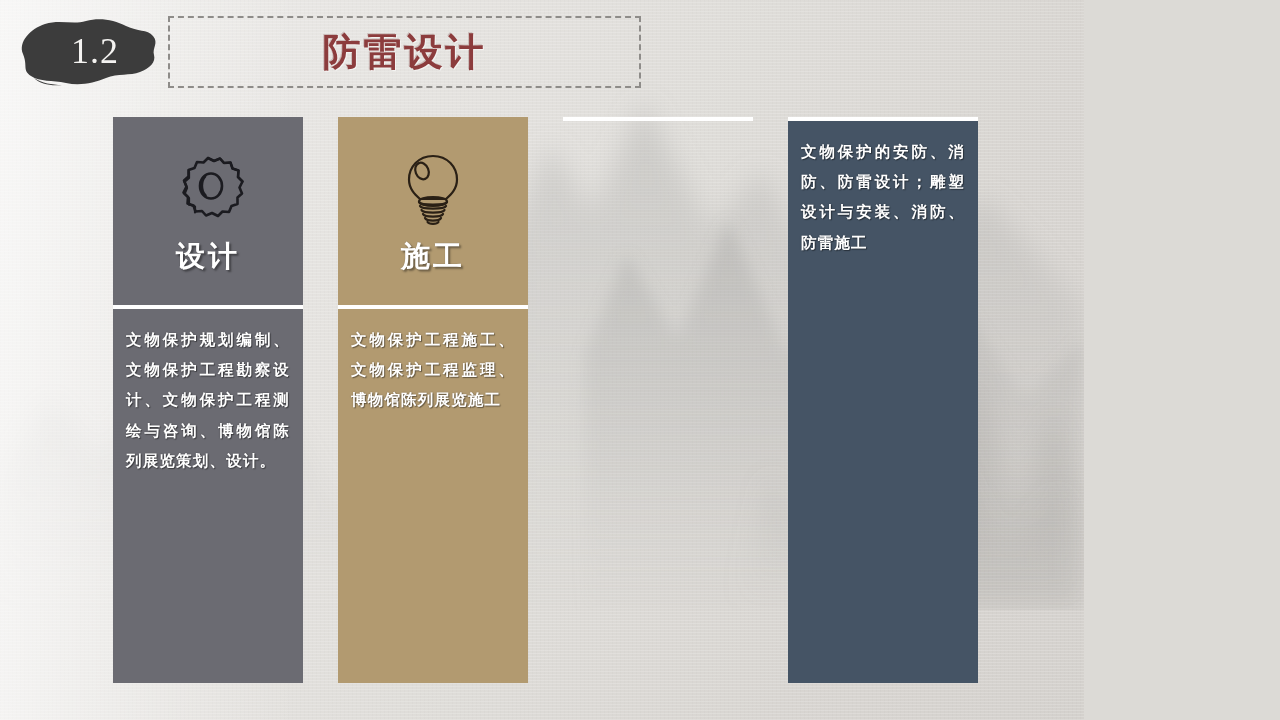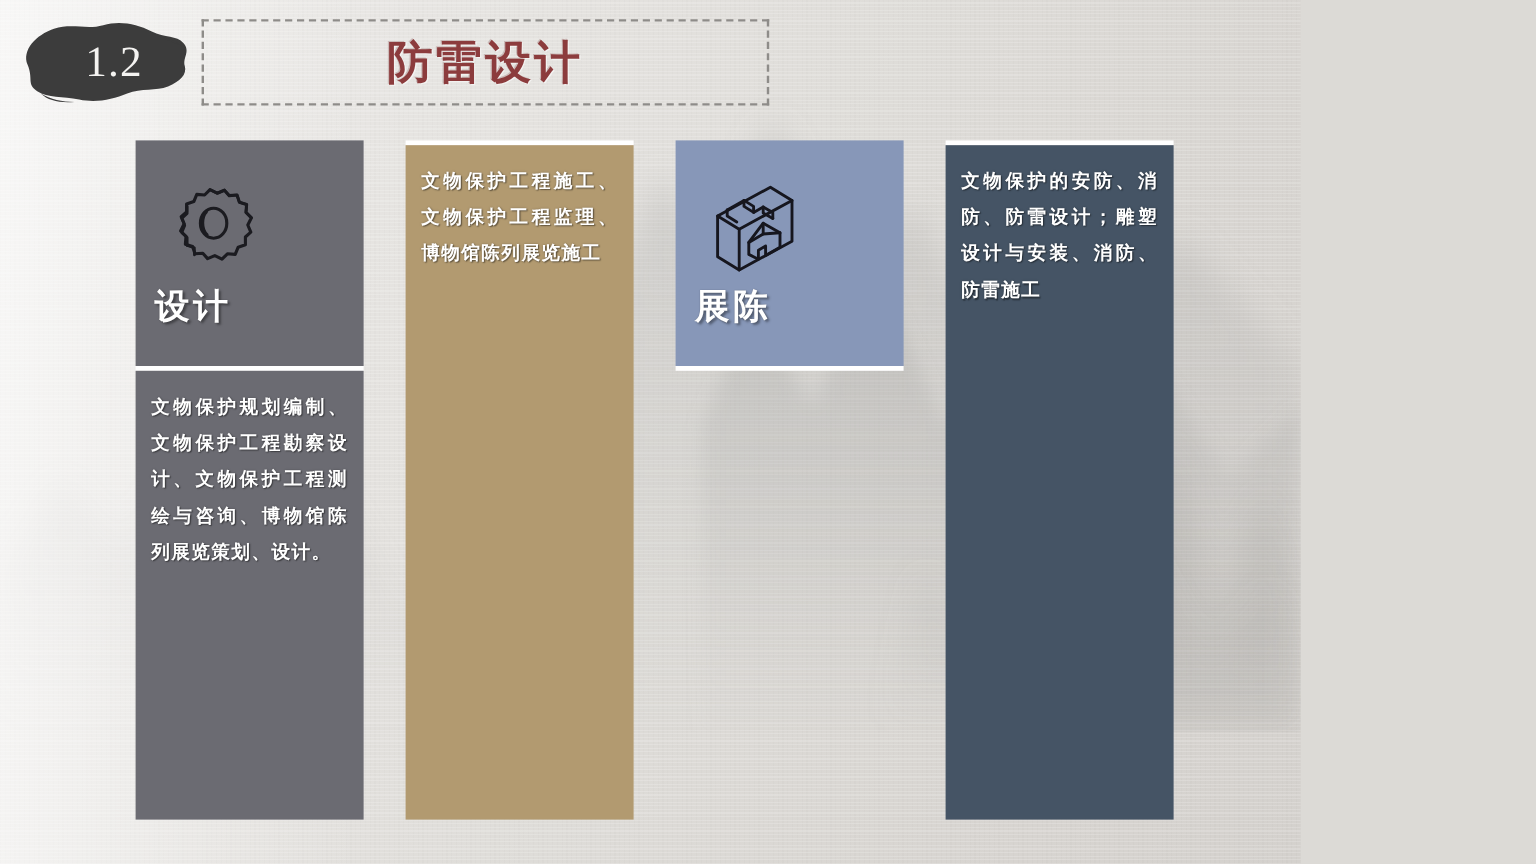--- a/index.html
+++ b/index.html
@@ -122,23 +122,22 @@
     display: flex;
     flex-direction: column;
     position: relative;
   }
 
   .col-head {
     height: 188px;
     position: relative;
     display: flex;
     flex-direction: column;
-    align-items: flex-start;
+    align-items: center;
     justify-content: flex-start;
-    padding-left: 16px;
   }
 
   .col-icon {
     margin-top: 26px;
     width: 92px;
     height: 92px;
     display: flex;
     align-items: center;
     justify-content: center;
   }
@@ -272,47 +271,44 @@
             </g>
           </svg>
         </div>
         <div class="col-title">设计</div>
       </div>
       <div class="col-rule"></div>
       <div class="col-body" style="background:#6b6b72">文物保护规划编制、文物保护工程勘察设计、文物保护工程测绘与咨询、博物馆陈列展览策划、设计。</div>
     </div>
 
     <div class="column">
-      <div class="col-rule"></div>
-      <div class="col-body" style="background:#b29a70">文物保护工程施工、文物保护工程监理、博物馆陈列展览施工</div>
-    </div>
-
-    <div class="column">
-      <div class="col-head" style="background:#8797b8">
+      <div class="col-head" style="background:#b29a70">
         <div class="col-icon">
-          <svg width="90" height="86" viewBox="0 0 90 86" aria-hidden="true">
-            <g fill="none" stroke="#16161e" stroke-width="2.4" stroke-linejoin="round" stroke-linecap="round">
-
-              <path d="M18 34 L62 10 L80 21 L80 55 L36 79 L18 68 Z"></path>
-              <path d="M18 34 L36 45 L36 79"></path>
-              <path d="M36 45 L80 21"></path>
-
-              <path d="M26 29 L40 21 L48 26 L48 31 L56 26.5 L64 31 L64 36"></path>
-              <path d="M26 29 L26 34 L34 39"></path>
-              <path d="M40 21 L40 26 L48 31"></path>
-              <path d="M56 26.5 L56 31.5 L64 36"></path>
-
-              <path d="M44 56 L56 40 L70 48 L70 60 L58 67 L58 59 L52 62.5 L52 70 L44 66 Z"></path>
-              <path d="M44 56 L56 49 L70 48"></path>
-              <path d="M56 49 L56 40"></path>
+          <svg width="86" height="86" viewBox="0 0 86 86" aria-hidden="true">
+            <g fill="none" stroke="#2a2015" stroke-width="2.2" stroke-linejoin="round" stroke-linecap="round">
+              <path d="M43 10 C28.5 10, 19 21, 19 33.5 C19 43, 25 48.5, 30 53 L56 53
+                       C61 48.5, 67 43, 67 33.5 C67 21, 57.5 10, 43 10 Z"></path>
+              <ellipse cx="32" cy="25" rx="6.5" ry="8.5" transform="rotate(-22 32 25)"></ellipse>
+              <ellipse cx="43" cy="55.5" rx="14" ry="4.5"></ellipse>
+              <path d="M29 56 C30.5 59.5, 55.5 59.5, 57 56"></path>
+              <path d="M30 60 C31.5 63.5, 54.5 63.5, 56 60"></path>
+              <path d="M31.5 64 C33 67.5, 53 67.5, 54.5 64"></path>
+              <path d="M33 68 C34.5 71.5, 51.5 71.5, 53 68"></path>
+              <path d="M35 72 C36.5 75.5, 49.5 75.5, 51 72"></path>
+              <path d="M37.5 76 C39 78.5, 47 78.5, 48.5 76"></path>
             </g>
           </svg>
         </div>
-        <div class="col-title">展陈</div>
+        <div class="col-title">施工</div>
       </div>
+      <div class="col-rule"></div>
+      <div class="col-body" style="background:#b29a70">文物保护工程施工、文物保护工程监理、博物馆陈列展览施工</div>
+    </div>
+
+    <div class="column">
       <div class="col-rule"></div>
     </div>
 
     <div class="column">
       <div class="col-rule"></div>
       <div class="col-body" style="background:#455465">文物保护的安防、消防、防雷设计；雕塑设计与安装、消防、防雷施工</div>
     </div>
 
 
   </div>

